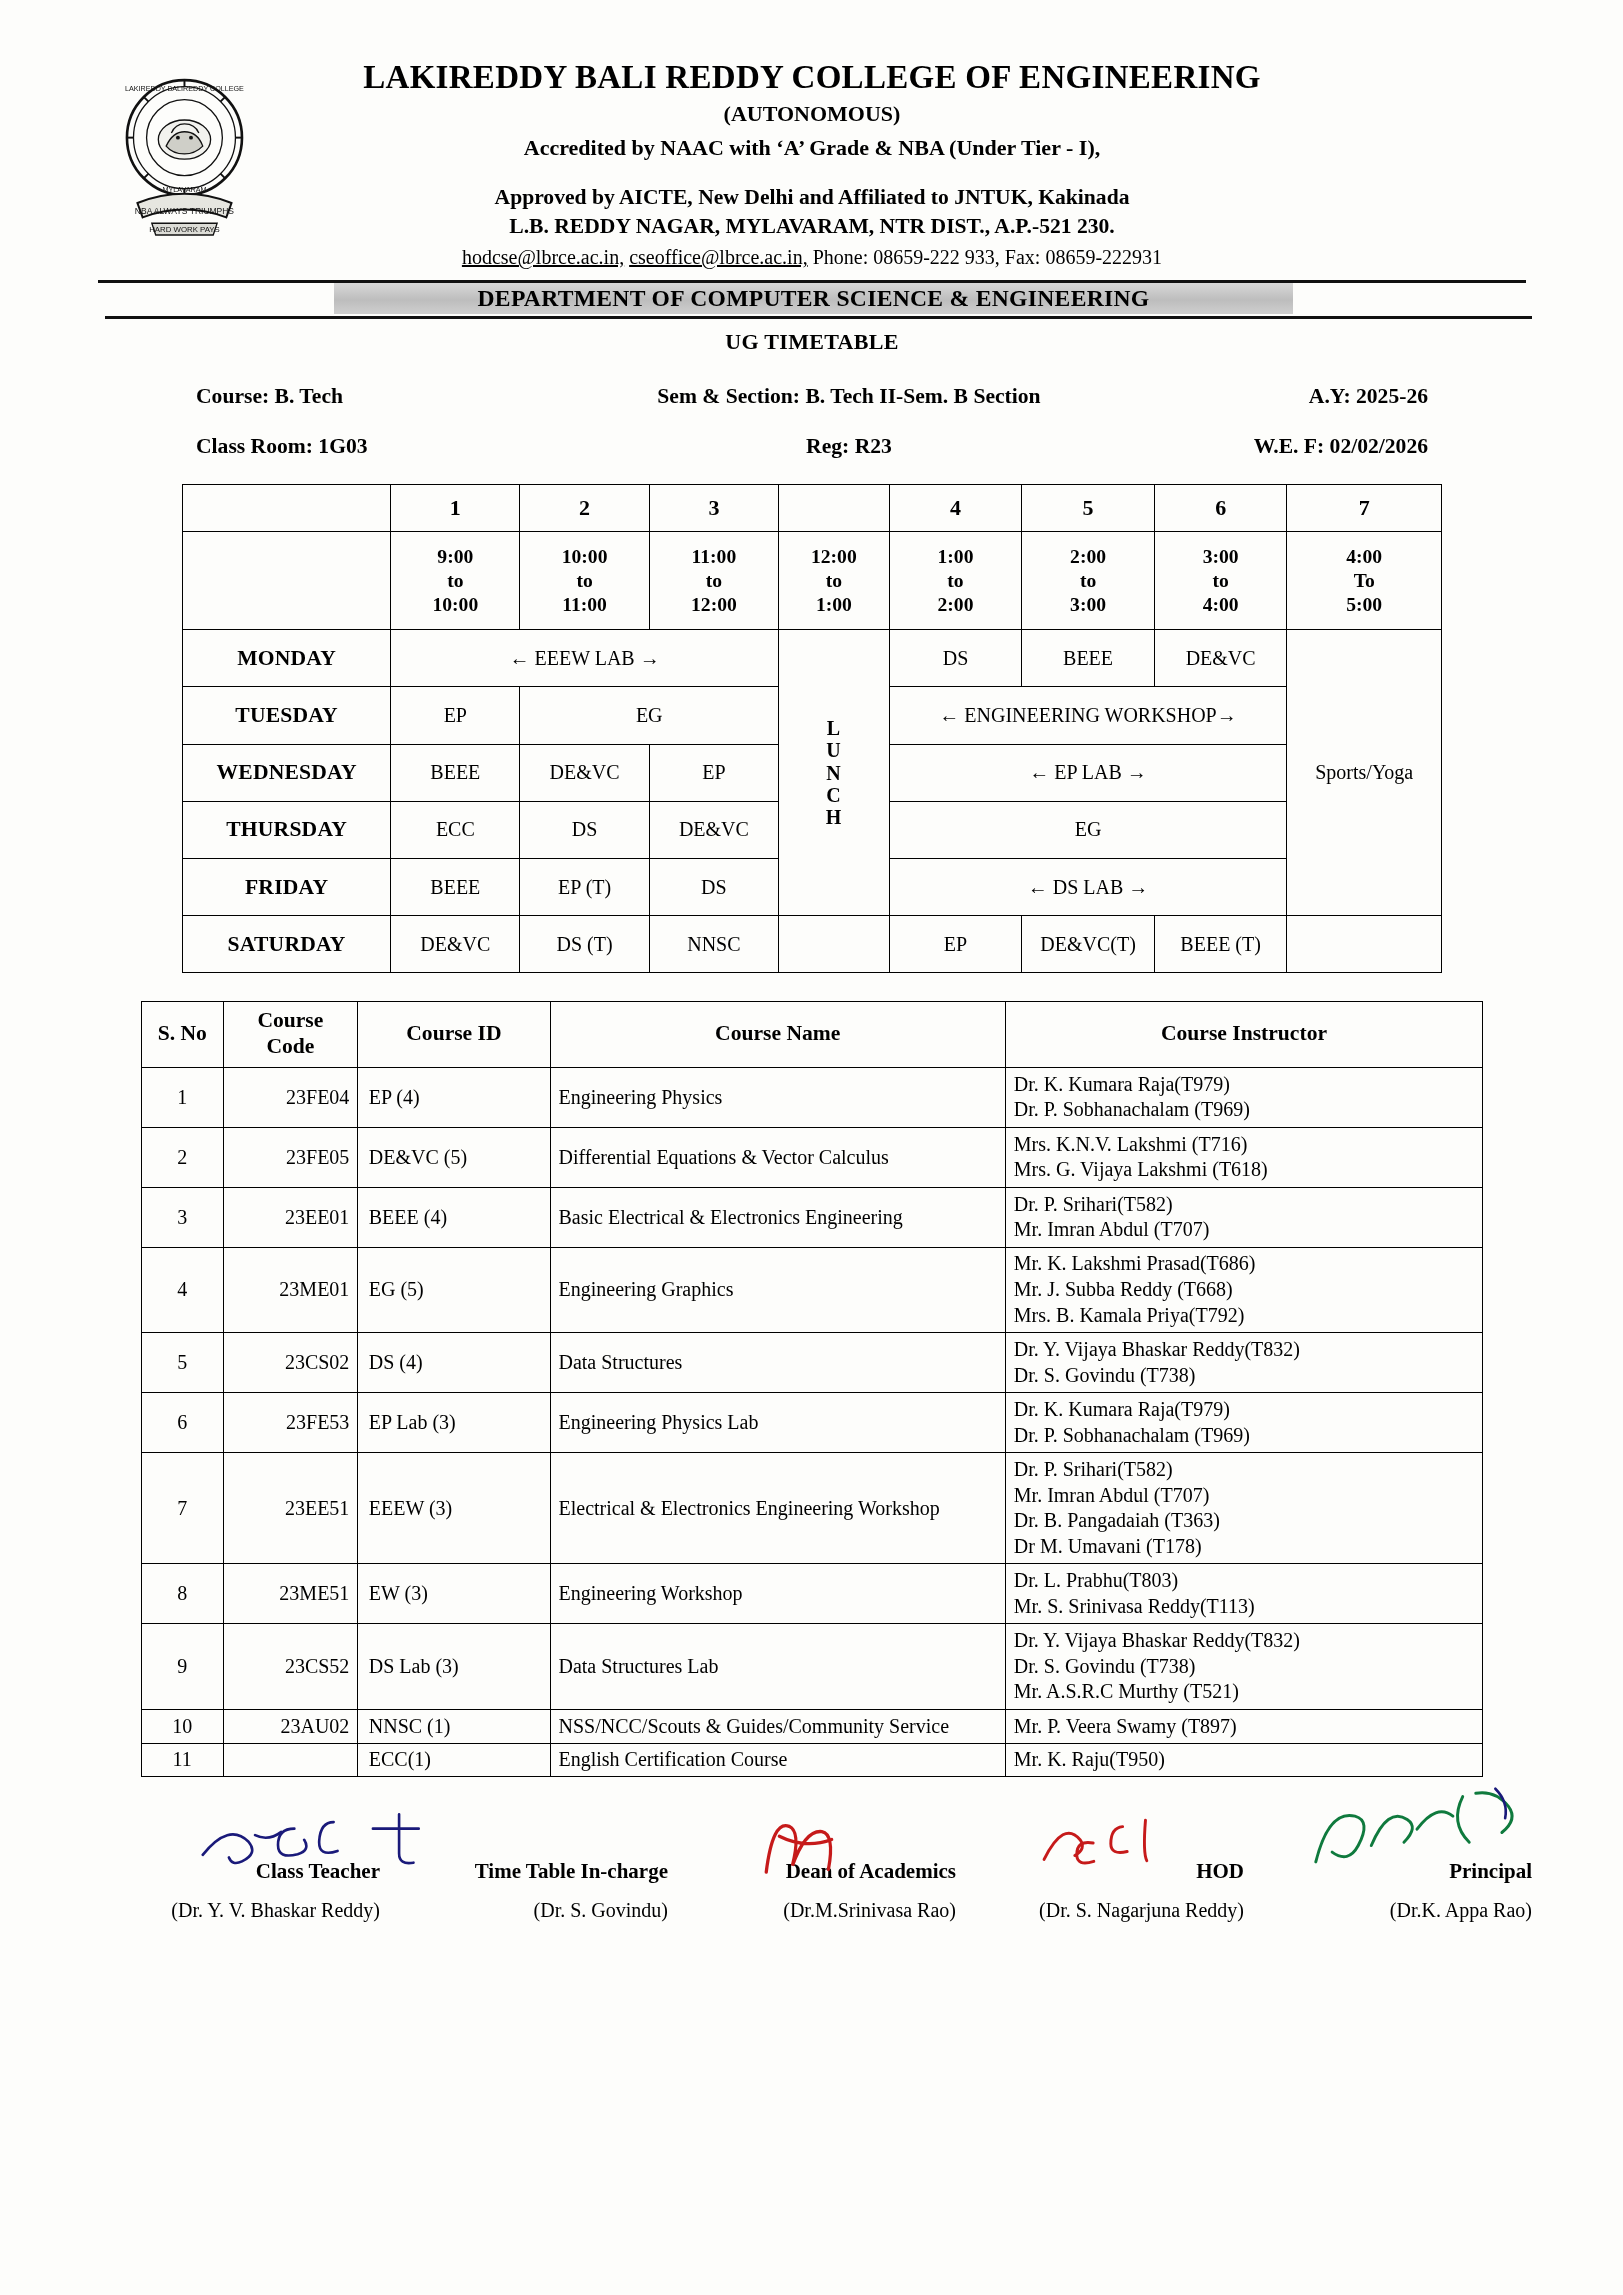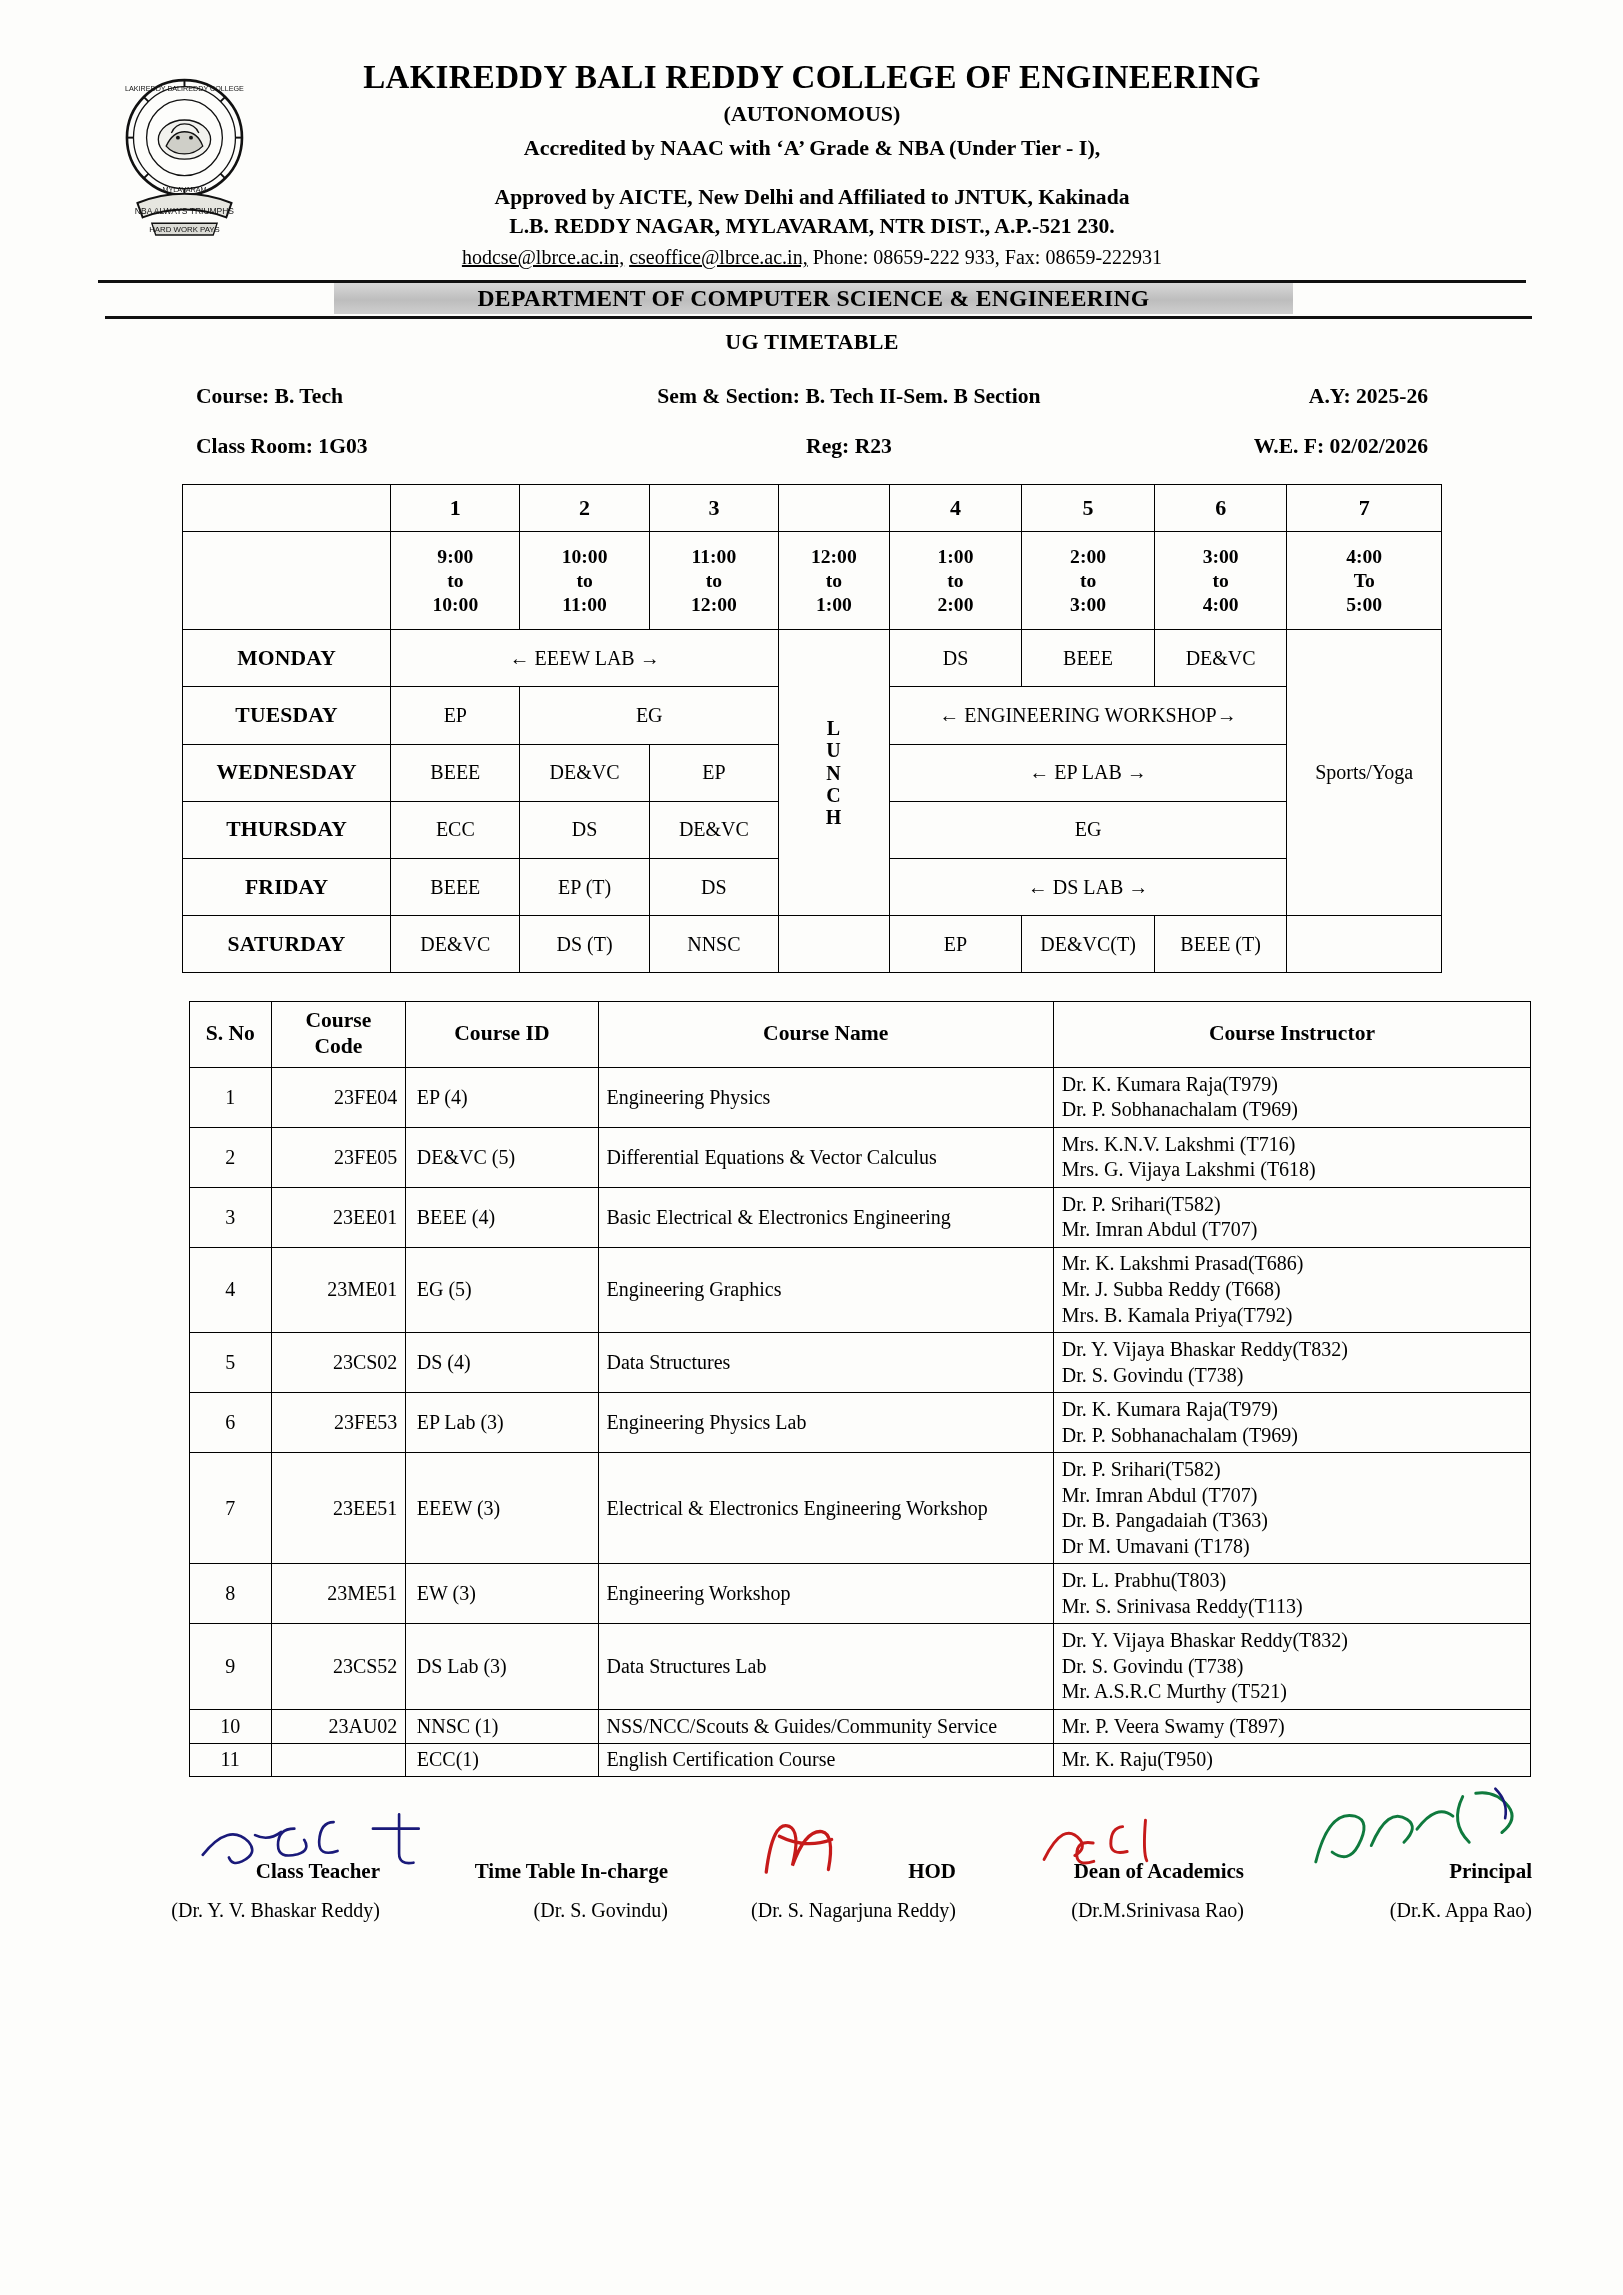--- a/index.html
+++ b/index.html
@@ -174,21 +174,20 @@
 
   
   .ct-wrap {
     margin: 27.5px auto 0 auto;
     width: 1342px;
   }
   table.ct {
     border-collapse: collapse;
     width: 100%;
     table-layout: fixed;
-    margin-left: 48px;
   }
   table.ct td, table.ct th {
     border: 1.3px solid #000;
     font-size: 20px;
     padding: 3.9px 7.9px;
     vertical-align: middle;
   }
   table.ct th {
     font-weight: bold;
     text-align: center;
@@ -570,26 +569,26 @@
     <div class="sig-row">
       <div class="sig-col">
         <div class="sig-role">Class Teacher</div>
         <div class="sig-person">(Dr. Y. V. Bhaskar Reddy)</div>
       </div>
       <div class="sig-col">
         <div class="sig-role">Time Table In-charge</div>
         <div class="sig-person">(Dr. S. Govindu)</div>
       </div>
       <div class="sig-col">
+        <div class="sig-role">Dean of Academics</div>
+        <div class="sig-person">(Dr.M.Srinivasa Rao)</div>
+      </div>
+      <div class="sig-col">
         <div class="sig-role">HOD</div>
         <div class="sig-person">(Dr. S. Nagarjuna Reddy)</div>
-      </div>
-      <div class="sig-col">
-        <div class="sig-role">Dean of Academics</div>
-        <div class="sig-person">(Dr.M.Srinivasa Rao)</div>
       </div>
       <div class="sig-col">
         <div class="sig-role">Principal</div>
         <div class="sig-person">(Dr.K. Appa Rao)</div>
       </div>
     </div>
   </div>
 
 </div>
 

